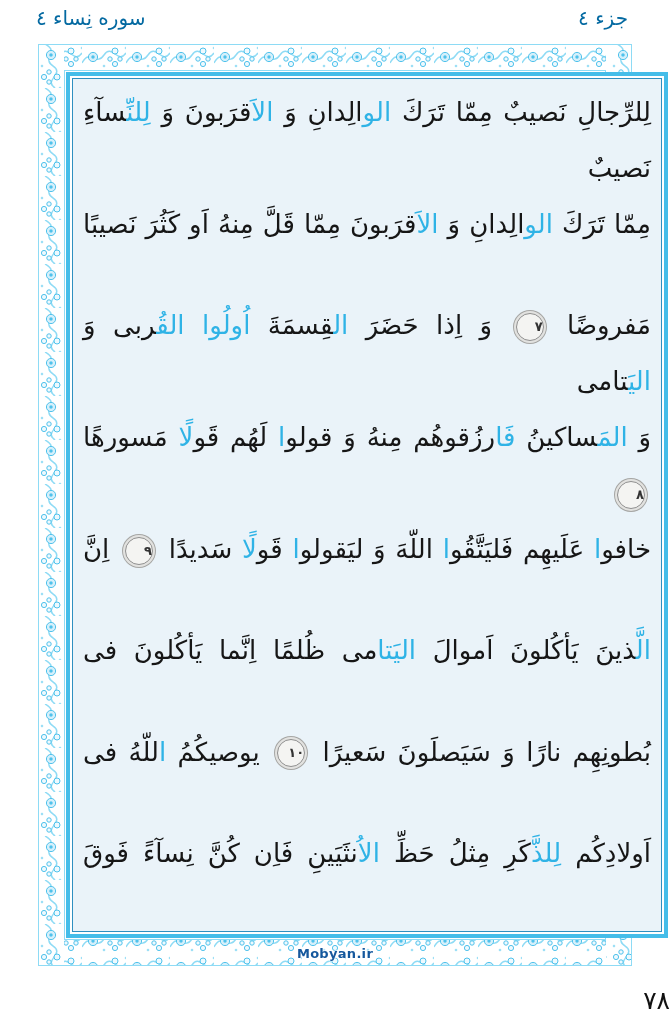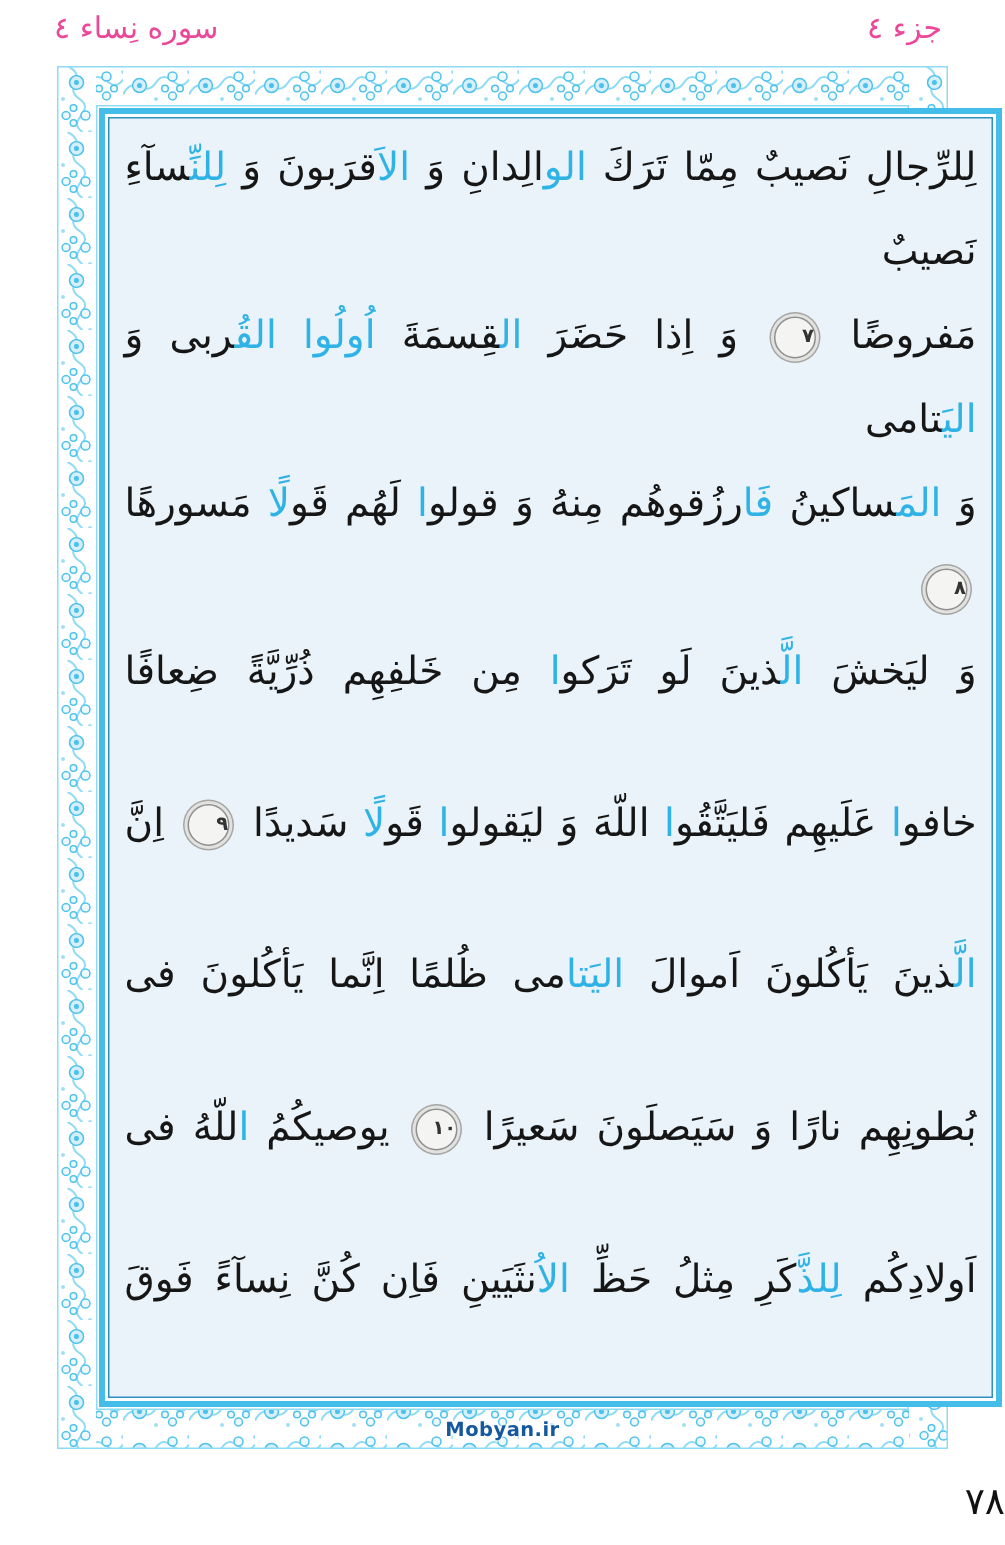--- a/index.html
+++ b/index.html
@@ -1,20 +1,20 @@
 <!DOCTYPE html>
 <html><head>
 <meta charset="utf-8">
 <style>
   html,body{margin:0;padding:0;}
   body{
     width:670px;height:1030px;position:relative;background:#ffffff;
     font-family:"DejaVu Sans",sans-serif;overflow:hidden;
   }
-  .page-header-text{position:absolute;top:6px;font-size:20px;color:#ec4899;direction:rtl;}
+  .page-header-text{position:absolute;top:6px;font-size:20px;color:#0369a1;direction:rtl;}
   .hdr-left{left:36px;}
   .hdr-right{right:42px;}
 
   .frame{position:absolute;left:38px;top:44px;width:658px;height:922px;}
   .border-art{position:absolute;left:0;top:0;}
 
   .panel{position:absolute;left:28px;top:28px;right:28px;bottom:28px;border:4px solid #45bde9;background:#ffffff;}
   .panel-inner{position:absolute;left:2px;top:2px;right:2px;bottom:2px;border:1px solid #2e8fc0;background:#eaf3f9;}
   .text-area{position:absolute;left:10px;top:5px;right:10px;bottom:5px;display:flex;flex-direction:column;}
 
@@ -86,23 +86,23 @@
     <rect x="0" y="0" width="26" height="922" fill="url(#fv)"></rect>
     <rect x="568" y="0" width="26" height="922" fill="url(#fv)"></rect>
     <rect x="0.5" y="0.5" width="593" height="921" fill="none" stroke="#8edbf5"></rect>
     <rect x="26.5" y="26.5" width="541" height="869" fill="none" stroke="#8edbf5"></rect>
   </svg>
 
   <div class="panel">
     <div class="panel-inner">
       <div class="text-area">
           <div class="line" dir="rtl"><span class="seg">لِلرِّجالِ نَصيبٌ مِمّا تَرَكَ </span><span class="seg accent">الو</span><span class="seg">الِدانِ وَ </span><span class="seg accent">الاَ</span><span class="seg">قرَبونَ وَ </span><span class="seg accent">لِلنِّ</span><span class="seg">سآءِ نَصيبٌ</span></div>
+          <div class="line" dir="rtl"><span class="seg">مِمّا تَرَكَ </span><span class="seg accent">الو</span><span class="seg">الِدانِ وَ </span><span class="seg accent">الاَ</span><span class="seg">قرَبونَ مِمّا قَلَّ مِنهُ اَو كَثُرَ نَصيبًا</span></div>
           <div class="line" dir="rtl"><span class="seg">مَفروضًا </span><span class="verse-marker">٧</span><span class="seg"> وَ اِذا حَضَرَ </span><span class="seg accent">ال</span><span class="seg">قِسمَةَ </span><span class="seg accent">اُولُوا</span><span class="seg"> </span><span class="seg accent">القُ</span><span class="seg">ربى وَ </span><span class="seg accent">اليَ</span><span class="seg">تامى</span></div>
           <div class="line" dir="rtl"><span class="seg">وَ </span><span class="seg accent">المَ</span><span class="seg">ساكينُ </span><span class="seg accent">فَا</span><span class="seg">رزُقوهُم مِنهُ وَ قولو</span><span class="seg accent">ا</span><span class="seg"> لَهُم قَو</span><span class="seg accent">لًا</span><span class="seg"> مَسورهًا </span><span class="verse-marker">٨</span></div>
-          <div class="line" dir="rtl"><span class="seg">وَ ليَخشَ </span><span class="seg accent">الَّ</span><span class="seg">ذينَ لَو تَرَكو</span><span class="seg accent">ا</span><span class="seg"> مِن خَلفِهِم ذُرِّيَّةً ضِعافًا</span></div>
           <div class="line" dir="rtl"><span class="seg">خافو</span><span class="seg accent">ا</span><span class="seg"> عَلَيهِم فَليَتَّقُو</span><span class="seg accent">ا</span><span class="seg"> اللّهَ وَ ليَقولو</span><span class="seg accent">ا</span><span class="seg"> قَو</span><span class="seg accent">لًا</span><span class="seg"> سَديدًا </span><span class="verse-marker">٩</span><span class="seg"> اِنَّ</span></div>
           <div class="line" dir="rtl"><span class="seg accent">الَّ</span><span class="seg">ذينَ يَأكُلونَ اَموالَ </span><span class="seg accent">اليَتا</span><span class="seg">مى ظُلمًا اِنَّما يَأكُلونَ فى</span></div>
           <div class="line" dir="rtl"><span class="seg">بُطونِهِم نارًا وَ سَيَصلَونَ سَعيرًا </span><span class="verse-marker">١٠</span><span class="seg"> يوصيكُمُ </span><span class="seg accent">ا</span><span class="seg">للّهُ فى</span></div>
           <div class="line" dir="rtl"><span class="seg">اَولادِكُم </span><span class="seg accent">لِلذَّ</span><span class="seg">كَرِ مِثلُ حَظِّ </span><span class="seg accent">الاُ</span><span class="seg">نثَيَينِ فَاِن كُنَّ نِسآءً فَوقَ</span></div>
         </div>
     </div>
   </div>
 </div>
 
 <div class="watermark">Mobyan.ir</div>

